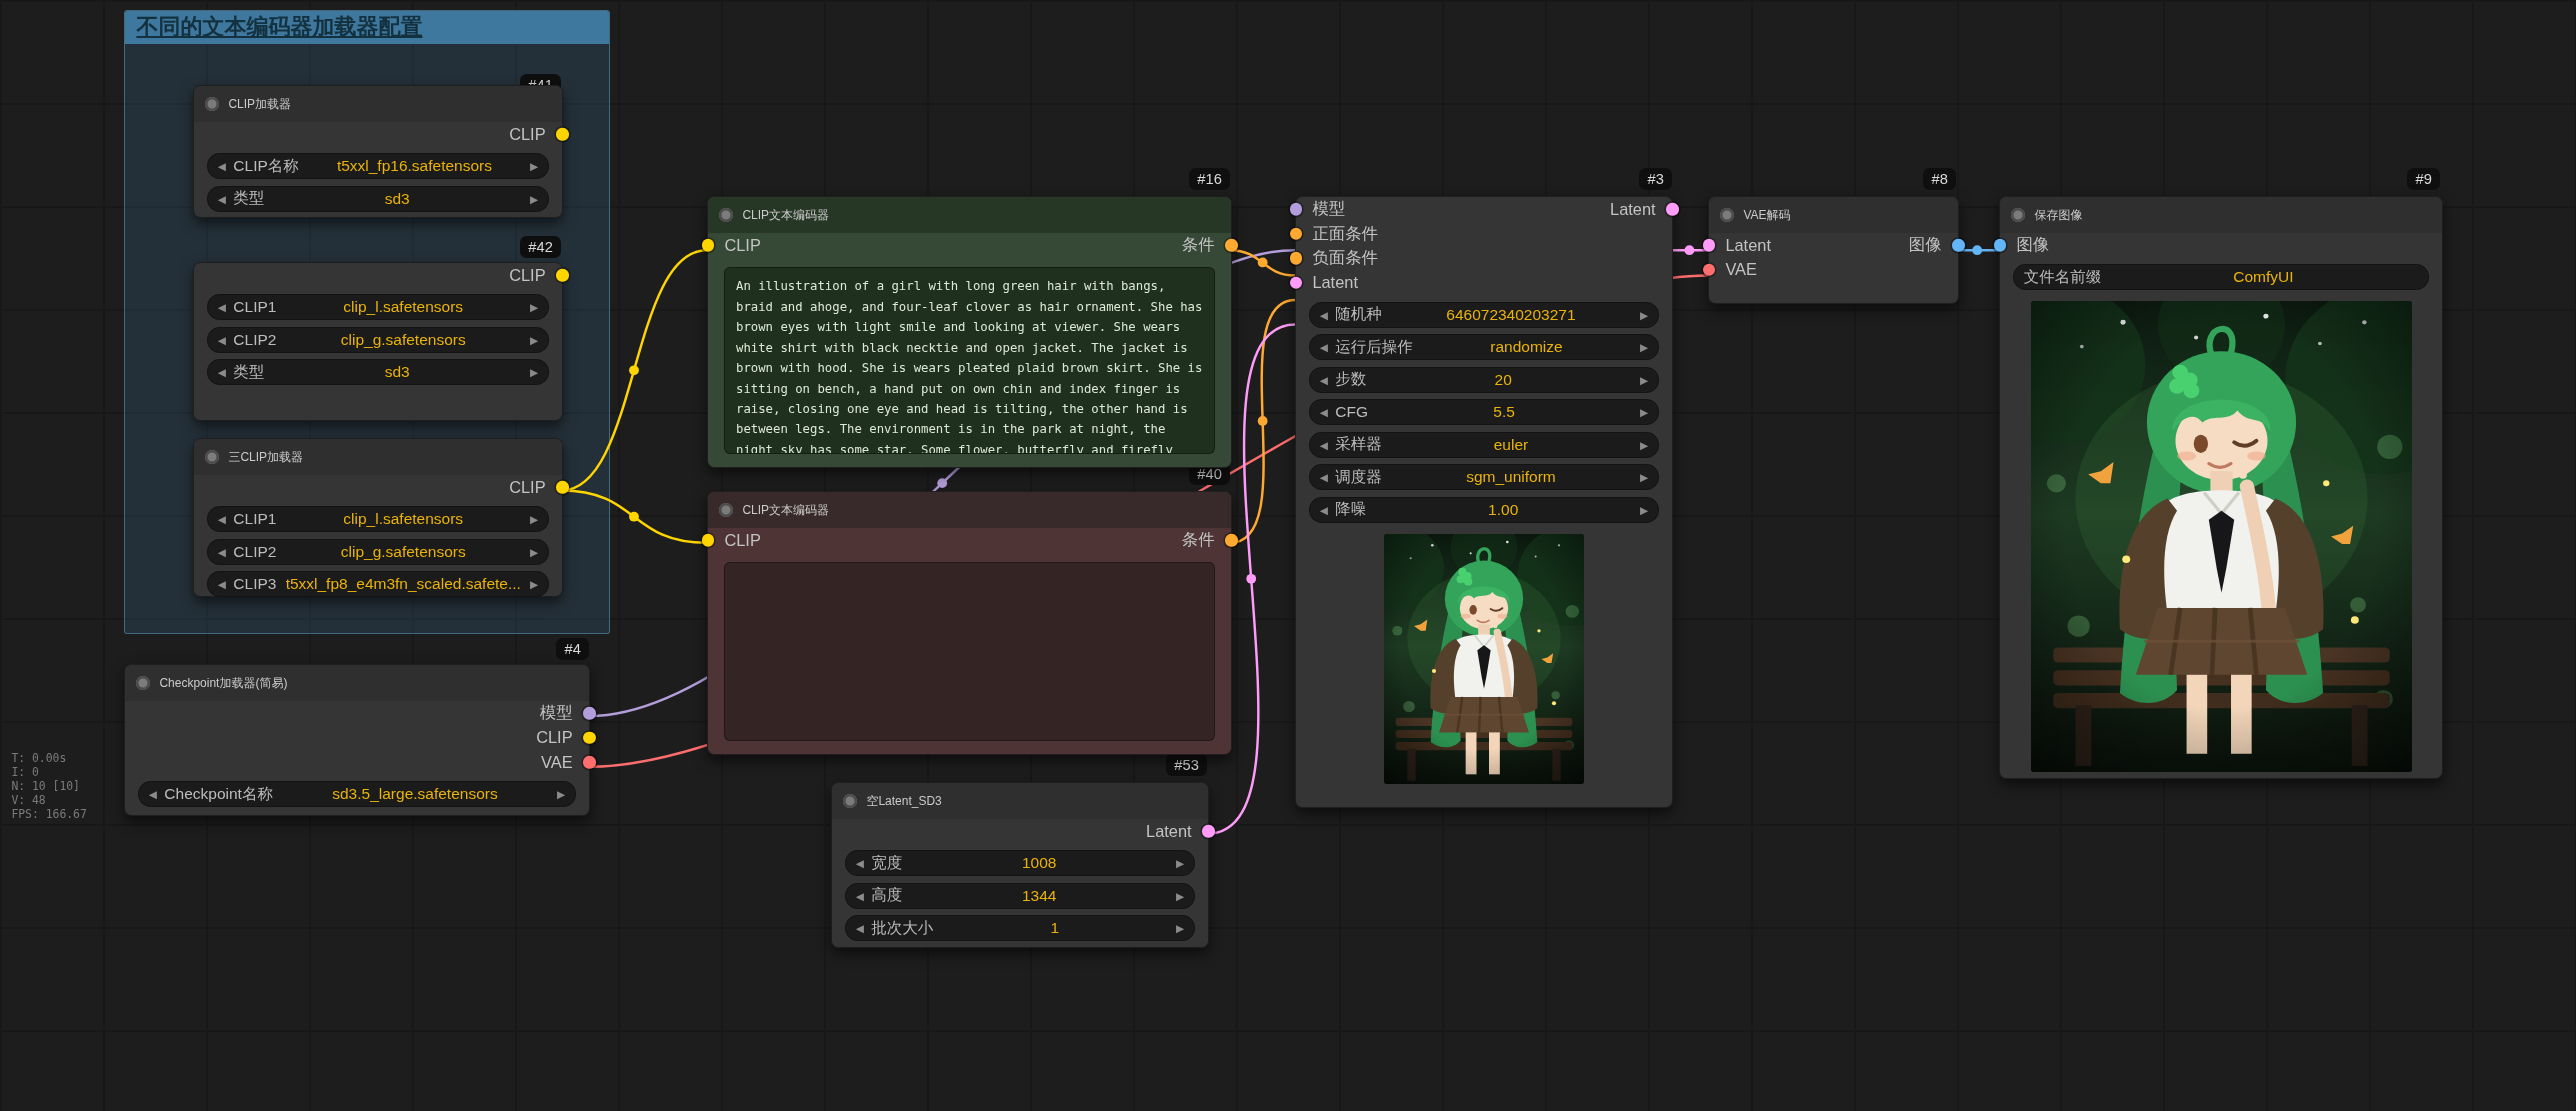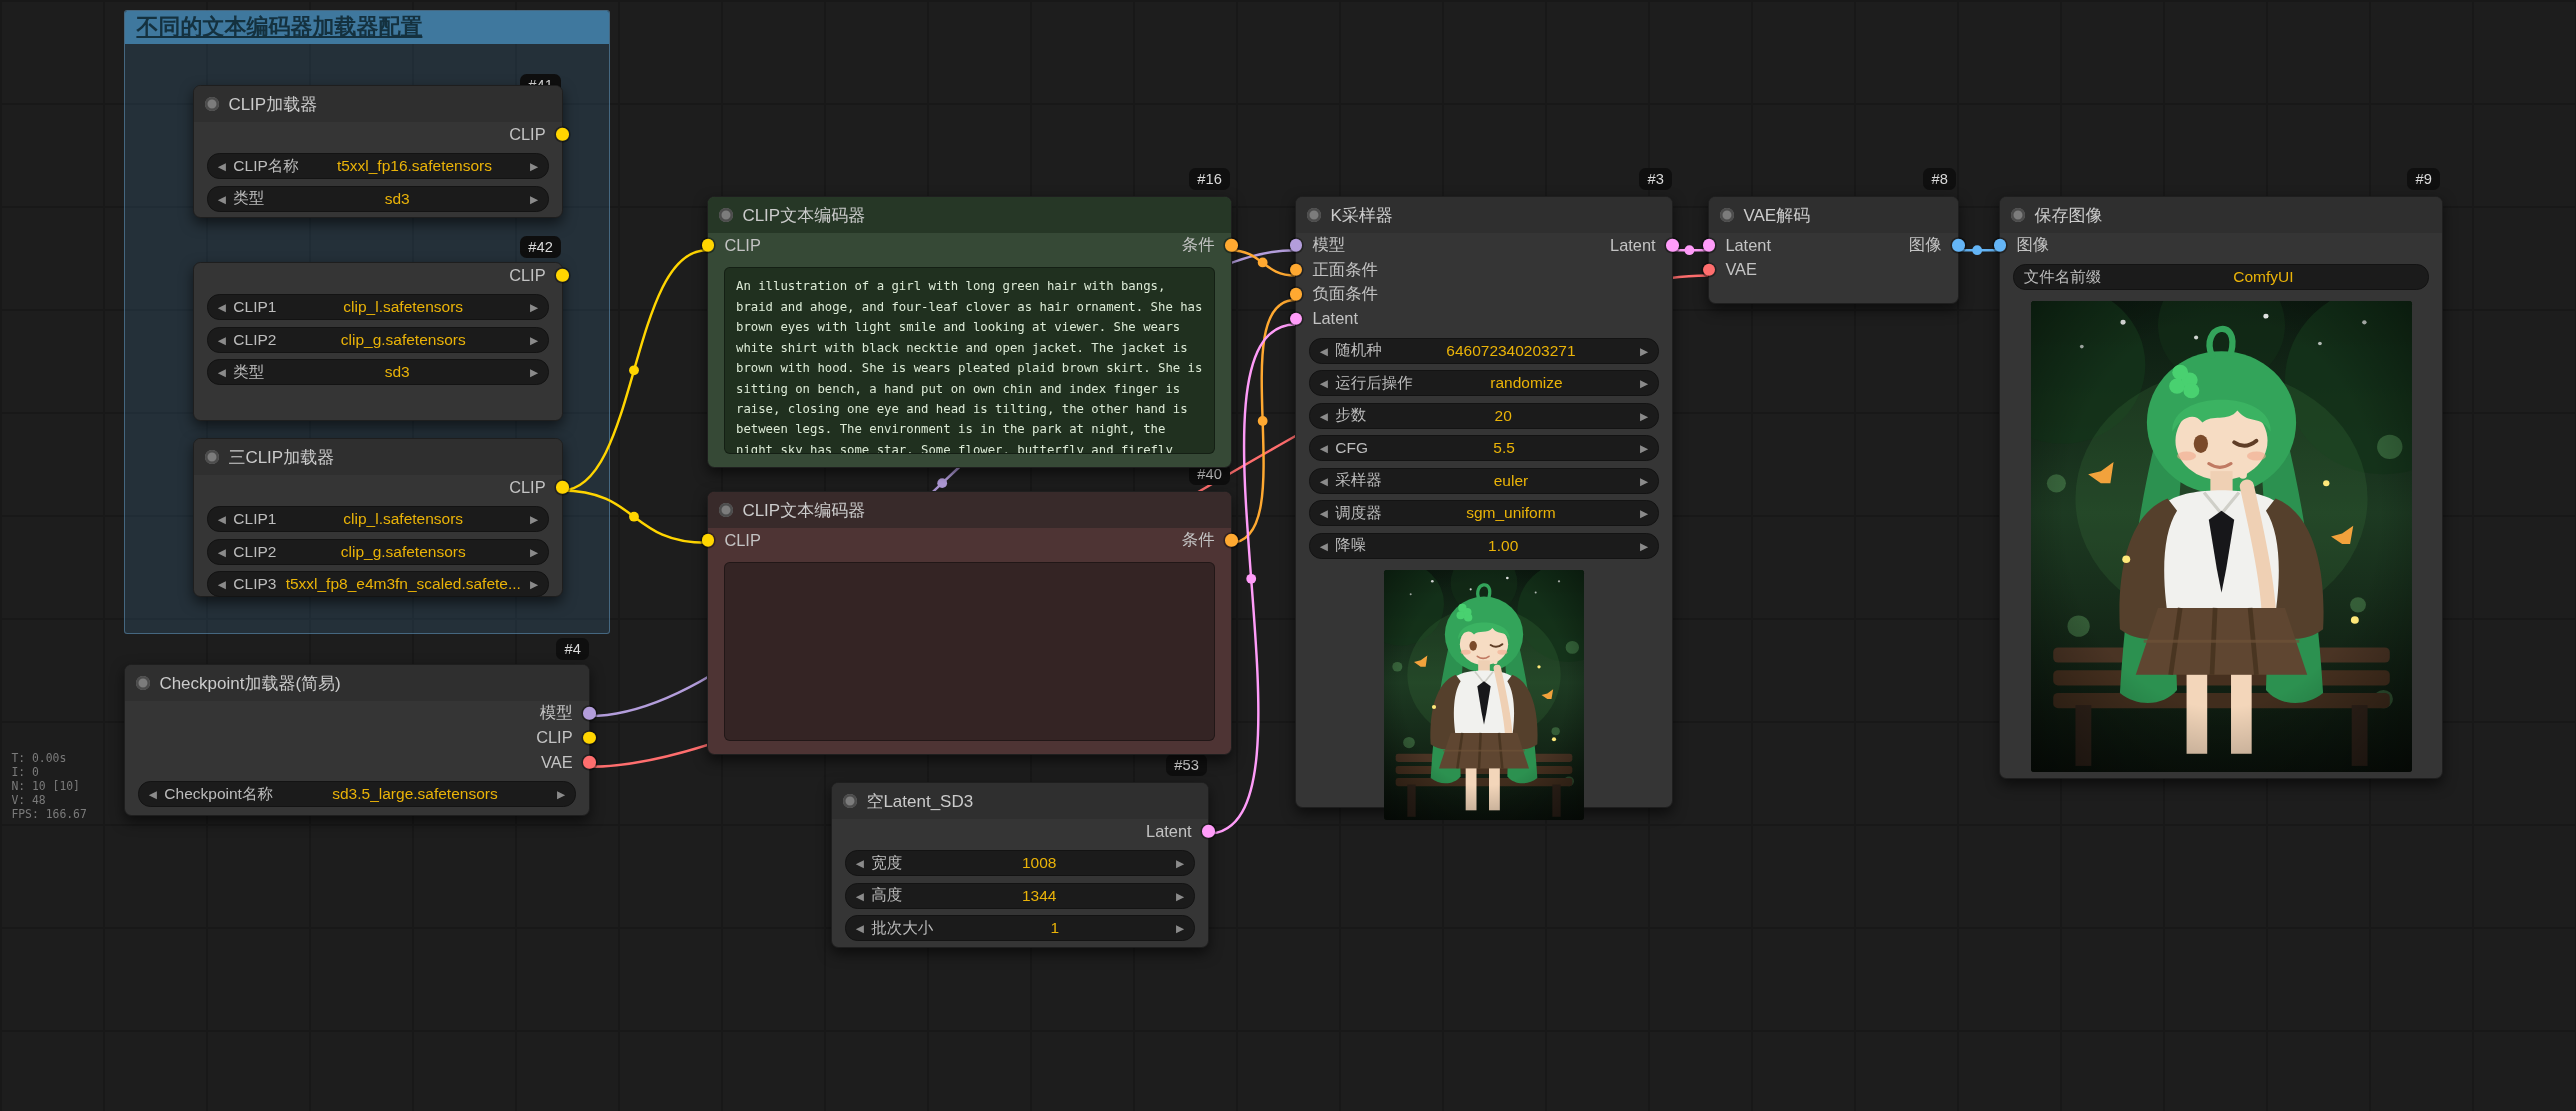--- a/index.html
+++ b/index.html
@@ -17,21 +17,21 @@
   
   .group{position:absolute;z-index:0;background:rgba(63,120,158,0.22);border:0.8px solid rgba(96,150,188,0.55);border-radius:3.3px}
   .group-bar{height:33px;display:flex;align-items:center;padding:0 11.4px;font-size:22px;font-weight:bold;color:#14313f;border-radius:2.5px 2.5px 0 0}
   
   .wires{position:absolute;left:0;top:0;z-index:1;pointer-events:none}
   
   .node{position:absolute;z-index:2;background:#353535;border:0.8px solid #1e1e1e;border-radius:7.4px;
         box-shadow:0 5.7px 13px rgba(0,0,0,.55)}
   .ntitle{height:36px;border-radius:6.5px 6.5px 0 0;background:#2f2f2f;display:flex;align-items:center;gap:9px;padding:0 11.4px}
   .tdot{width:14px;height:14px;border-radius:50%;background:#7c7c7c;box-shadow:inset 0 0 0 2.5px #4c4c4c;flex:0 0 auto}
-  .ttext{font-size:17px;color:#cbcbcb;white-space:nowrap}
+  .ttext{font-size:12px;color:#cbcbcb;white-space:nowrap}
   .srow{position:relative;height:24.5px;display:flex;align-items:center;padding:0 16.4px;color:#c3c3c3;font-size:16.4px}
   .slot{display:flex;align-items:flex-end}
   .slot.out{margin-left:auto}
   .dot{width:12.3px;height:12.3px;border-radius:50%;box-shadow:0 0 0 1.6px rgba(0,0,0,.35);position:absolute;top:50%;transform:translateY(-50%)}
   .slot.in .dot{left:-6.5px}
   .slot.out .dot{right:-6.5px}
   .slabel{white-space:nowrap}
   
   .widget{height:24px;margin:6.5px 13px 0;background:#1b1b1b;border:0.8px solid #131313;border-radius:12.3px;
           display:flex;align-items:center;gap:7.4px;padding:0 9.8px;font-size:15.5px}
@@ -354,24 +354,20 @@
     </div>
     <div class="widget">
       <span class="warr">◀</span>
       <span class="wlabel">批次大小</span>
       <span class="wvalue">1</span>
       <span class="warr">▶</span>
     </div>
   </div>
 
   <div class="node" style="left:1295px;top:196px;width:376px;height:610px">
-    <div class="ntitle">
-      <span class="tdot"></span>
-      <span class="ttext">K采样器</span>
-    </div>
     <div class="srow">
       <div class="slot in">
         <span class="dot" style="background: rgb(179, 157, 219);"></span>
         <span class="slabel">模型</span>
       </div>
       <div class="slot out">
         <span class="slabel">Latent</span>
         <span class="dot" style="background: rgb(255, 156, 249);"></span>
       </div>
     </div>

